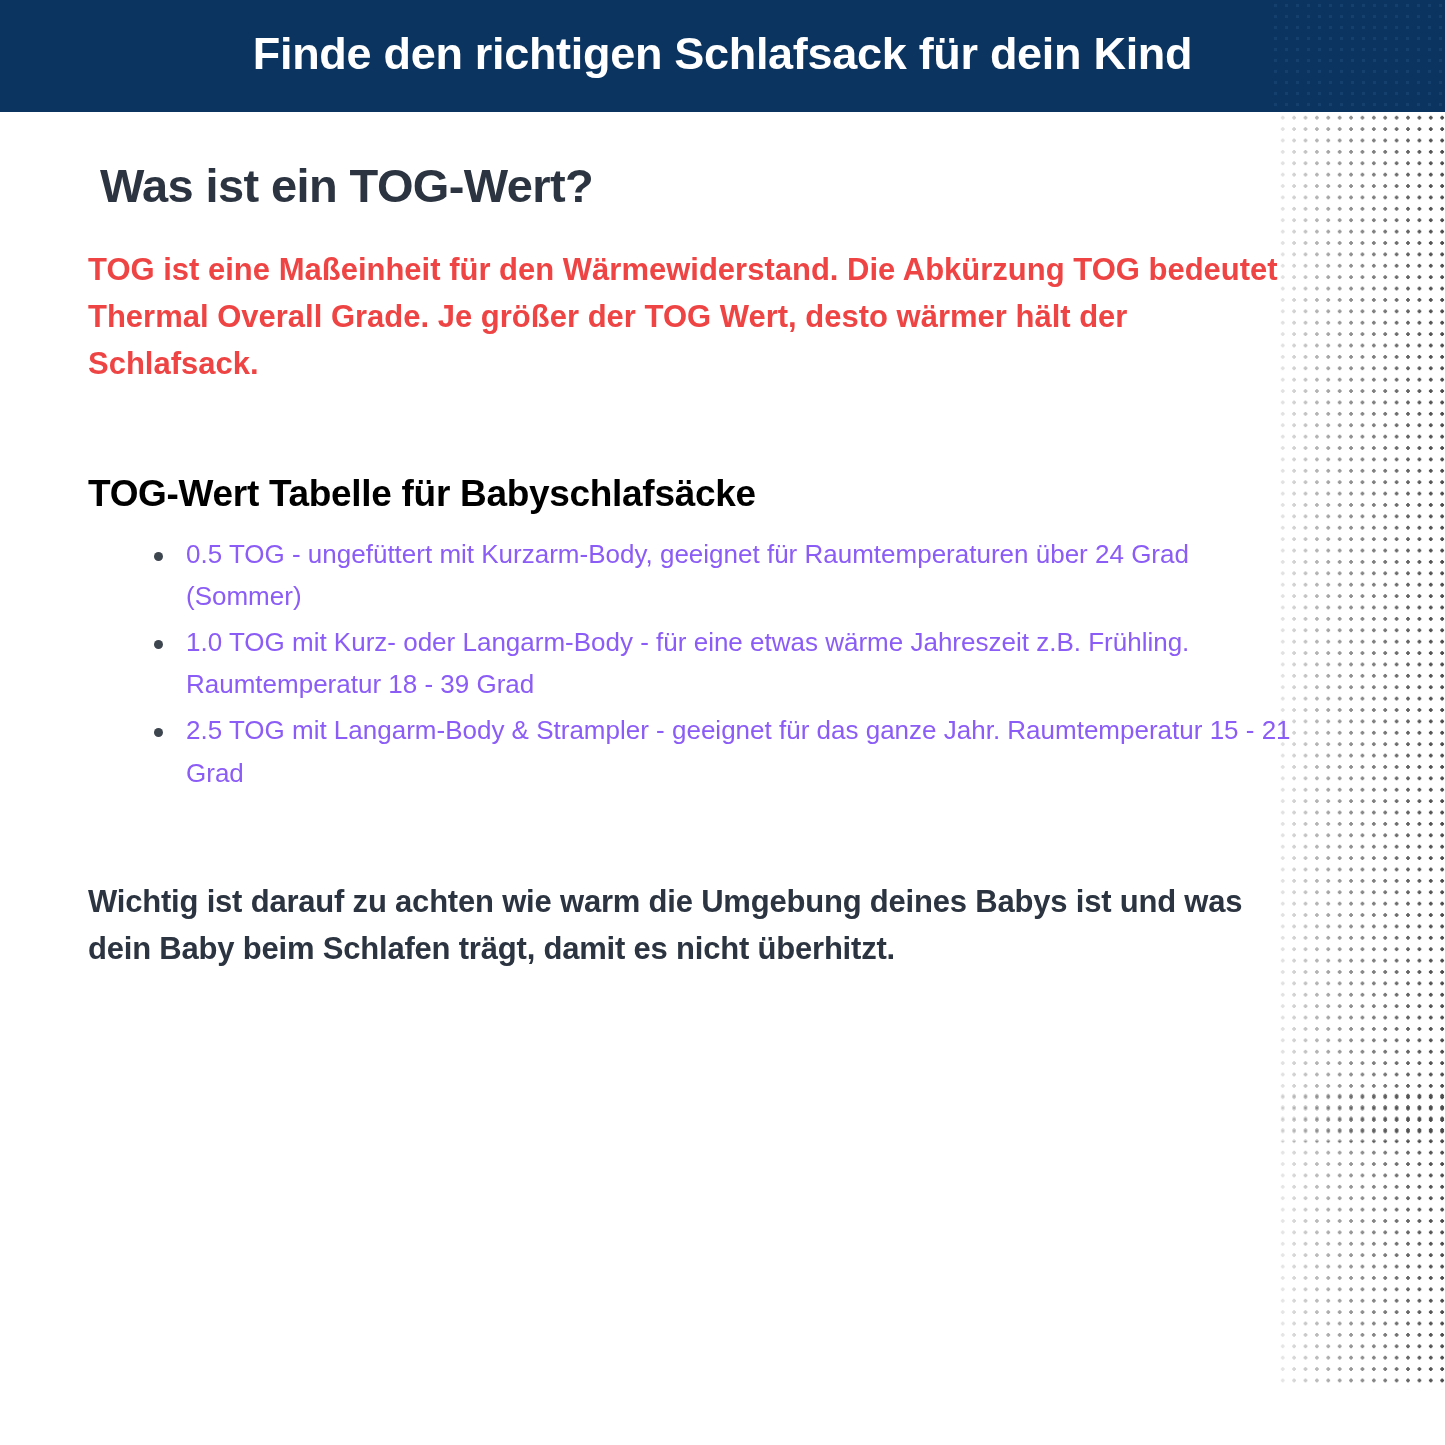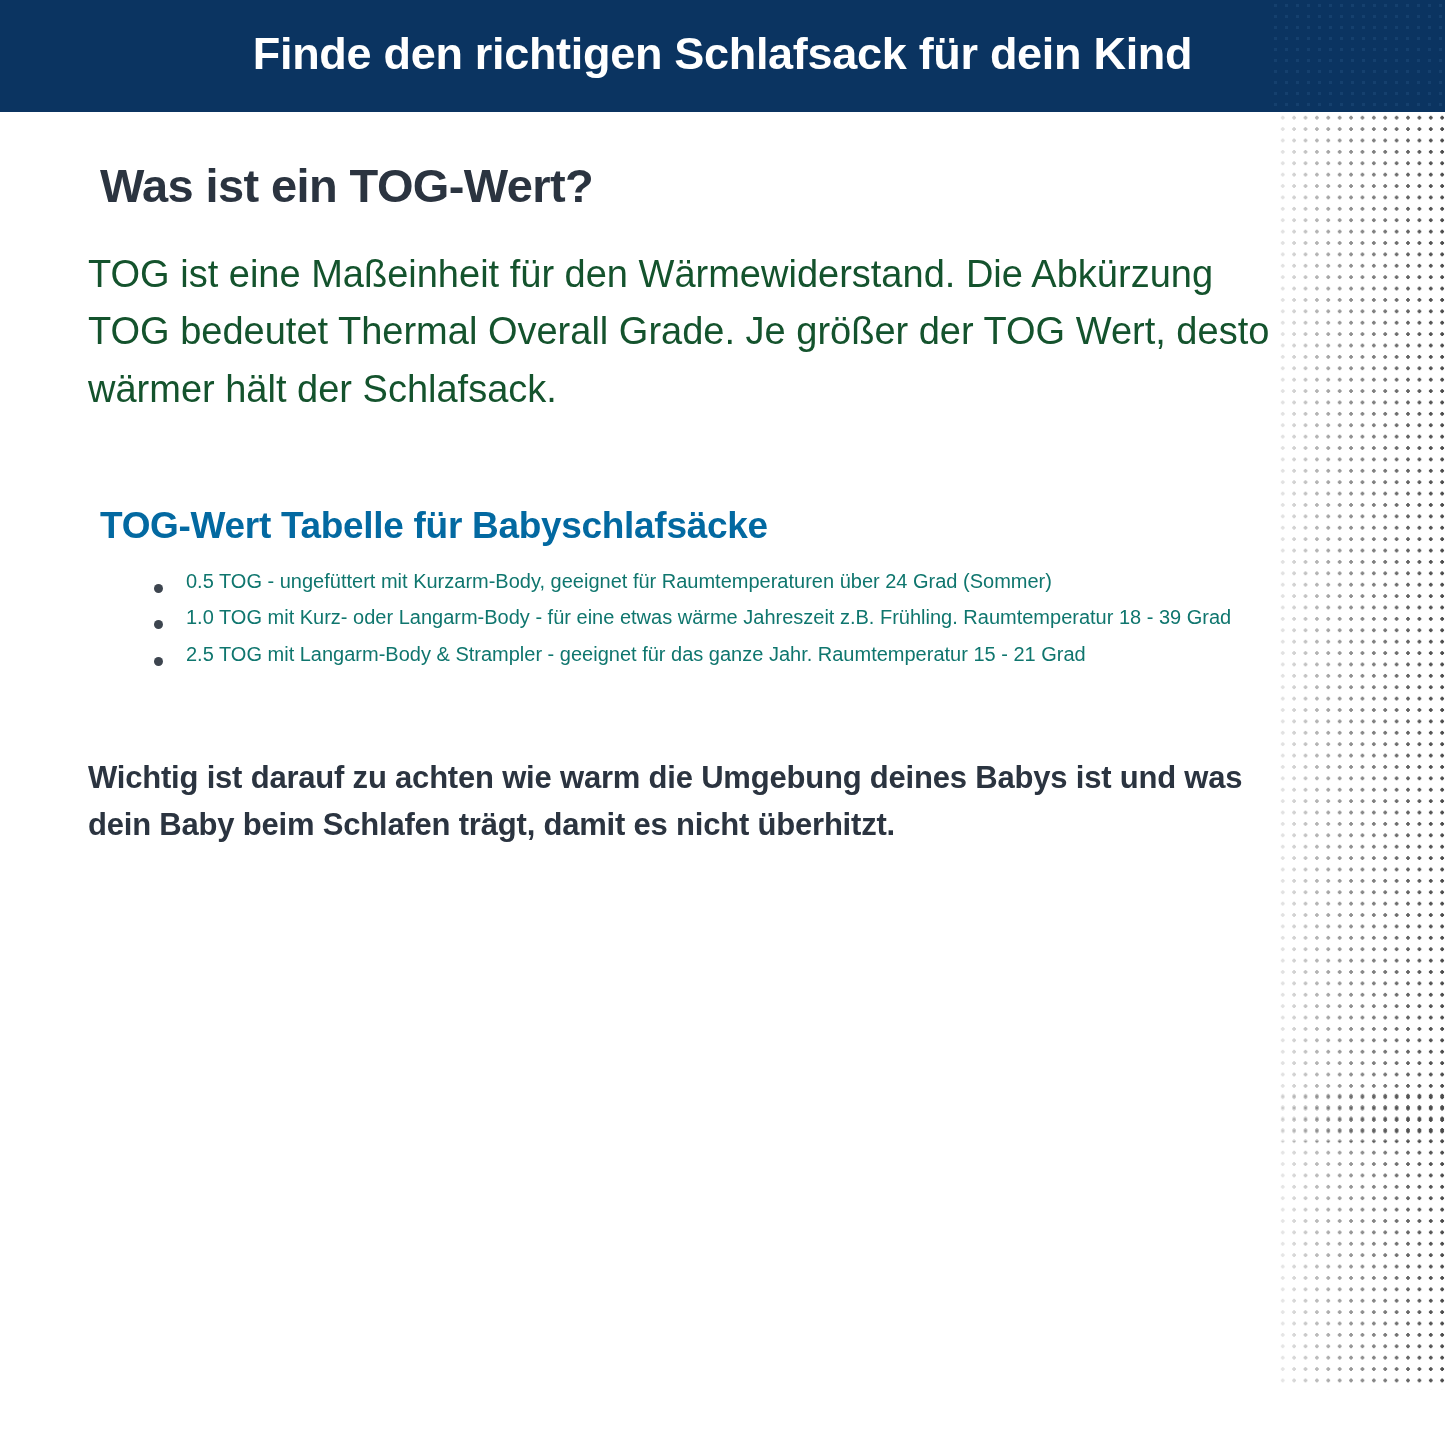--- a/index.html
+++ b/index.html
@@ -96,47 +96,47 @@
   h1.section-title {
     font-size: 47px;
     font-weight: bold;
     color: #2b3440;
     margin: 18px 0 34px 12px;
     letter-spacing: -0.6px;
     line-height: 1.1;
   }
 
   p.intro {
-    font-size: 38px;
+    font-size: 31px;
     line-height: 1.52;
-    color: #14532d;
+    color: #ef4444;
     margin: 0 0 0 0;
     max-width: 1245px;
-    font-weight: 400;
+    font-weight: 700;
   }
 
   h2.table-title {
     font-size: 37px;
     font-weight: bold;
-    color: #0369a1;
-    margin: 86px 0 18px 12px;
+    color: #000000;
+    margin: 86px 0 18px 0;
     letter-spacing: -0.3px;
   }
 
   ul.tog-list {
     margin: 0;
     padding: 0 0 0 66px;
     list-style: none;
     max-width: 1285px;
   }
   ul.tog-list li {
     position: relative;
-    font-size: 20px;
+    font-size: 26px;
     line-height: 1.62;
-    color: #0f766e;
+    color: #8b5cf6;
     margin-bottom: 4px;
     padding-left: 32px;
   }
   ul.tog-list li::before {
     content: "";
     position: absolute;
     left: 0;
     top: 19px;
     width: 9px;
     height: 9px;

